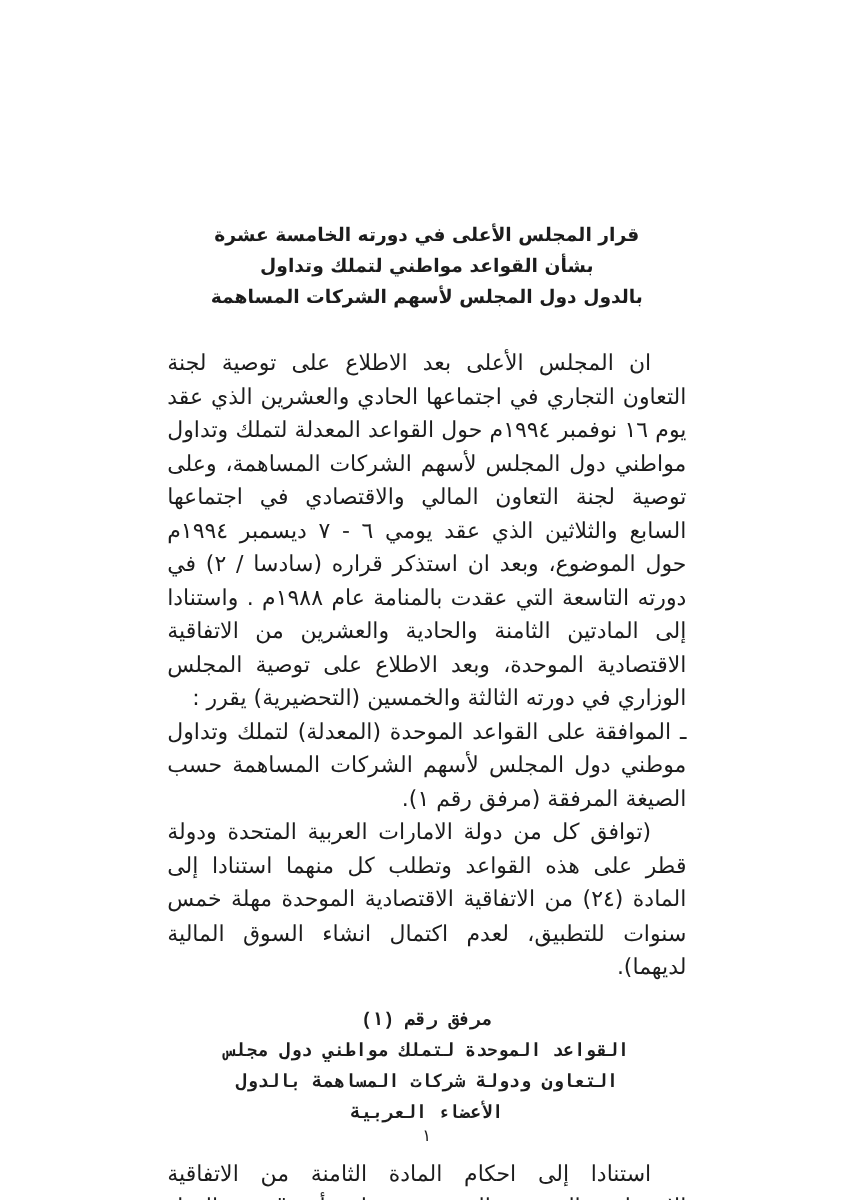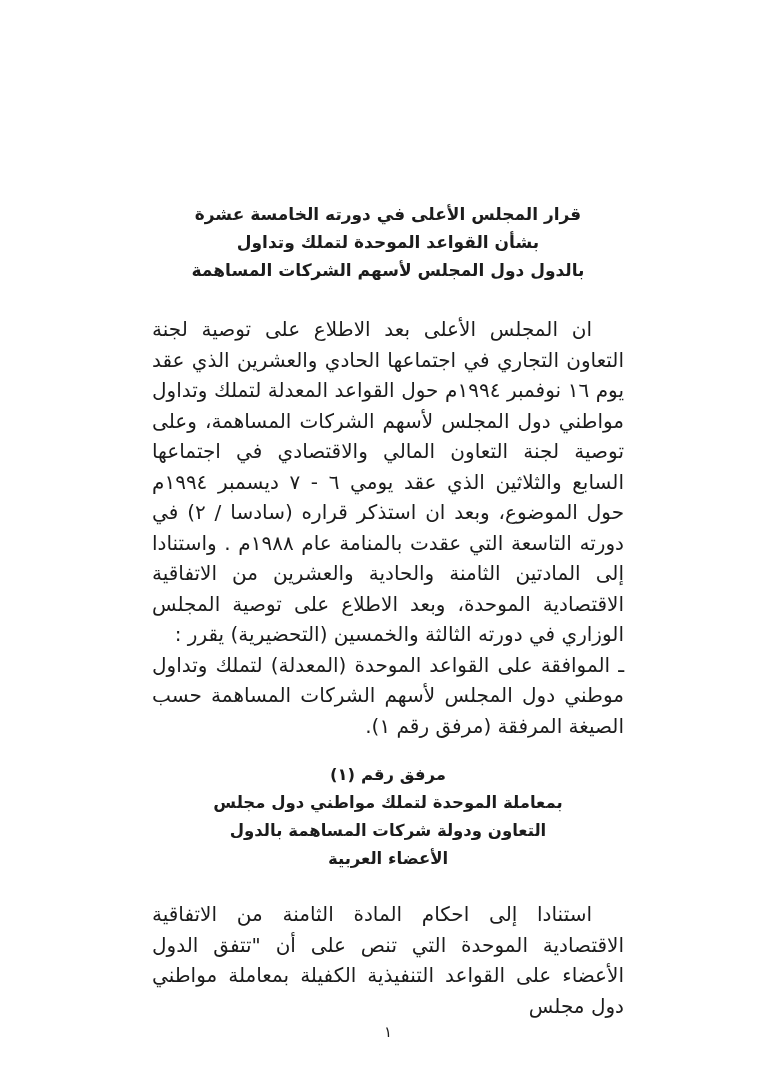--- a/index.html
+++ b/index.html
@@ -46,51 +46,53 @@
   }
   .annex-title {
     margin: 20px 0 26px 0;
     text-align: center;
     font-size: 16.5px;
     font-weight: bold;
     line-height: 28px;
   }
   .annex-title .line {
     display: block;
+    font-family: Liberation Mono, monospace;
   }
   .page-number {
     position: absolute;
     bottom: 50px;
     left: 0;
     width: 100%;
     text-align: center;
     font-size: 15px;
     direction: rtl;
   }
 </style>
 </head>
 <body>
 
 <div class="page">
   <div class="content">
 
     <h1 class="doc-title">
       <span class="line">قرار المجلس الأعلى في دورته الخامسة عشرة</span>
-      <span class="line">بشأن القواعد الموحدة لتملك وتداول</span>
+      <span class="line">بشأن القواعد مواطني لتملك وتداول</span>
       <span class="line">بالدول دول المجلس لأسهم الشركات المساهمة</span>
     </h1>
 
     <p class="body-para indent">ان المجلس الأعلى بعد الاطلاع على توصية لجنة التعاون التجاري في اجتماعها الحادي والعشرين الذي عقد يوم ١٦ نوفمبر ١٩٩٤م حول القواعد المعدلة لتملك وتداول مواطني دول المجلس لأسهم الشركات المساهمة، وعلى توصية لجنة التعاون المالي والاقتصادي في اجتماعها السابع والثلاثين الذي عقد يومي ٦ - ٧ ديسمبر ١٩٩٤م حول الموضوع، وبعد ان استذكر قراره (سادسا / ٢) في دورته التاسعة التي عقدت بالمنامة عام ١٩٨٨م . واستنادا إلى المادتين الثامنة والحادية والعشرين من الاتفاقية الاقتصادية الموحدة، وبعد الاطلاع على توصية المجلس الوزاري في دورته الثالثة والخمسين (التحضيرية) يقرر :</p>
 
     <p class="body-para">ـ الموافقة على القواعد الموحدة (المعدلة) لتملك وتداول موطني دول المجلس لأسهم الشركات المساهمة حسب الصيغة المرفقة (مرفق رقم ١).</p>
 
+    <p class="body-para indent">(توافق كل من دولة الامارات العربية المتحدة ودولة قطر على هذه القواعد وتطلب كل منهما استنادا إلى المادة (٢٤) من الاتفاقية الاقتصادية الموحدة مهلة خمس سنوات للتطبيق، لعدم اكتمال انشاء السوق المالية لديهما).</p>
 
     <h2 class="annex-title">
       <span class="line">مرفق رقم (١)</span>
-      <span class="line">بمعاملة الموحدة لتملك مواطني دول مجلس</span>
+      <span class="line">القواعد الموحدة لتملك مواطني دول مجلس</span>
       <span class="line">التعاون ودولة شركات المساهمة بالدول</span>
       <span class="line">الأعضاء العربية</span>
     </h2>
 
     <p class="body-para indent">استنادا إلى احكام المادة الثامنة من الاتفاقية الاقتصادية الموحدة التي تنص على أن "تتفق الدول الأعضاء على القواعد التنفيذية الكفيلة بمعاملة مواطني دول مجلس</p>
 
   </div>
 
   <div class="page-number">١</div>
 </div>

